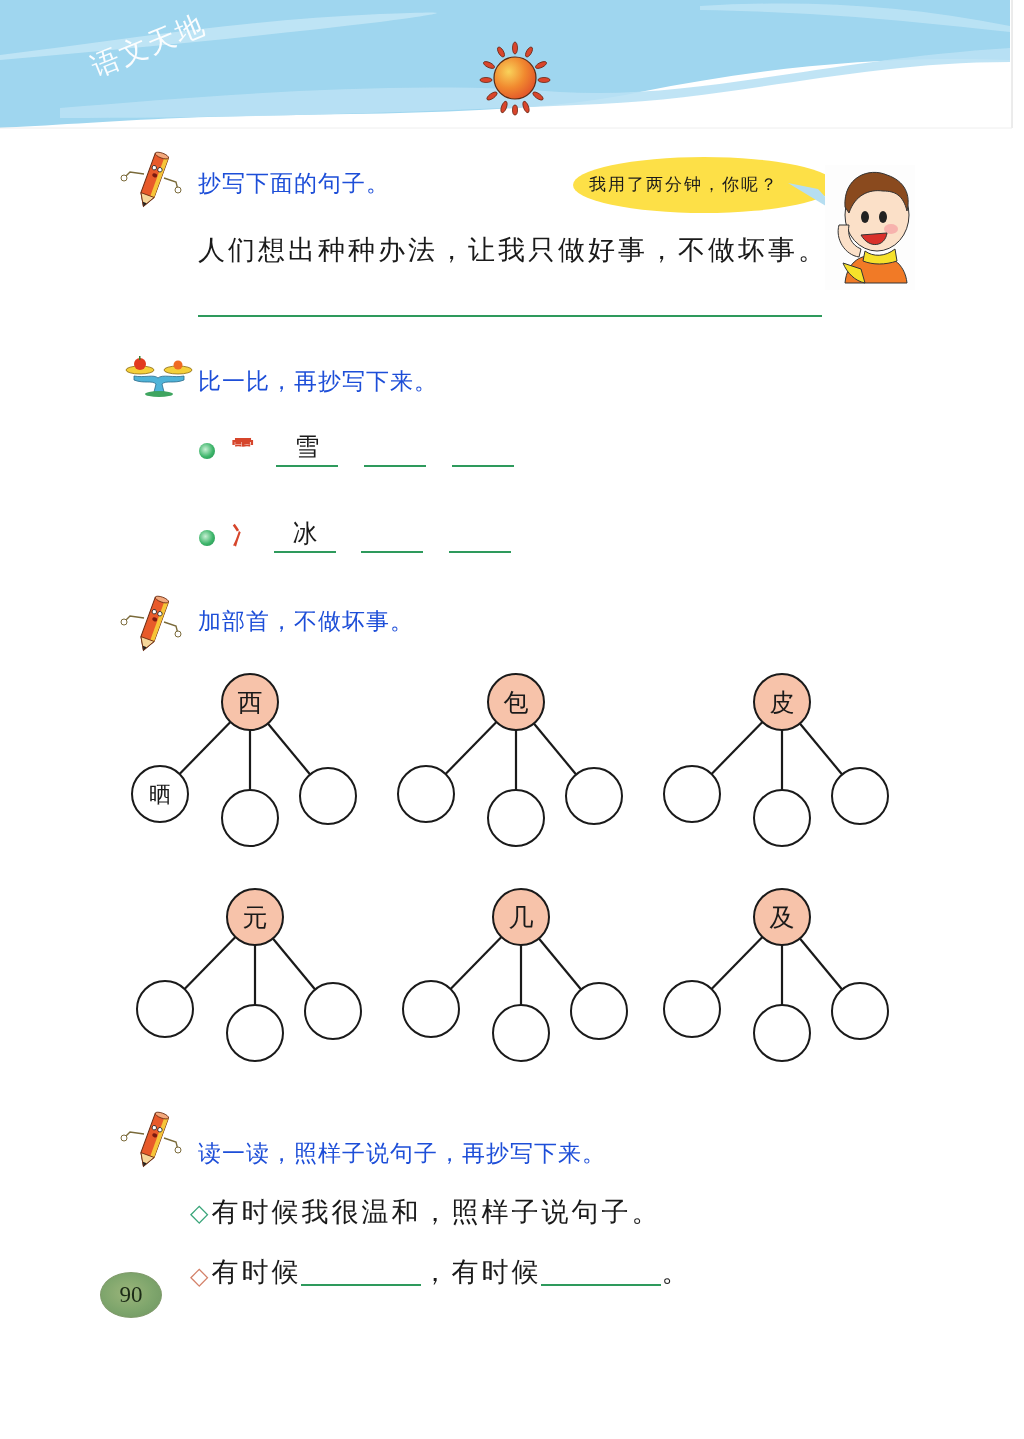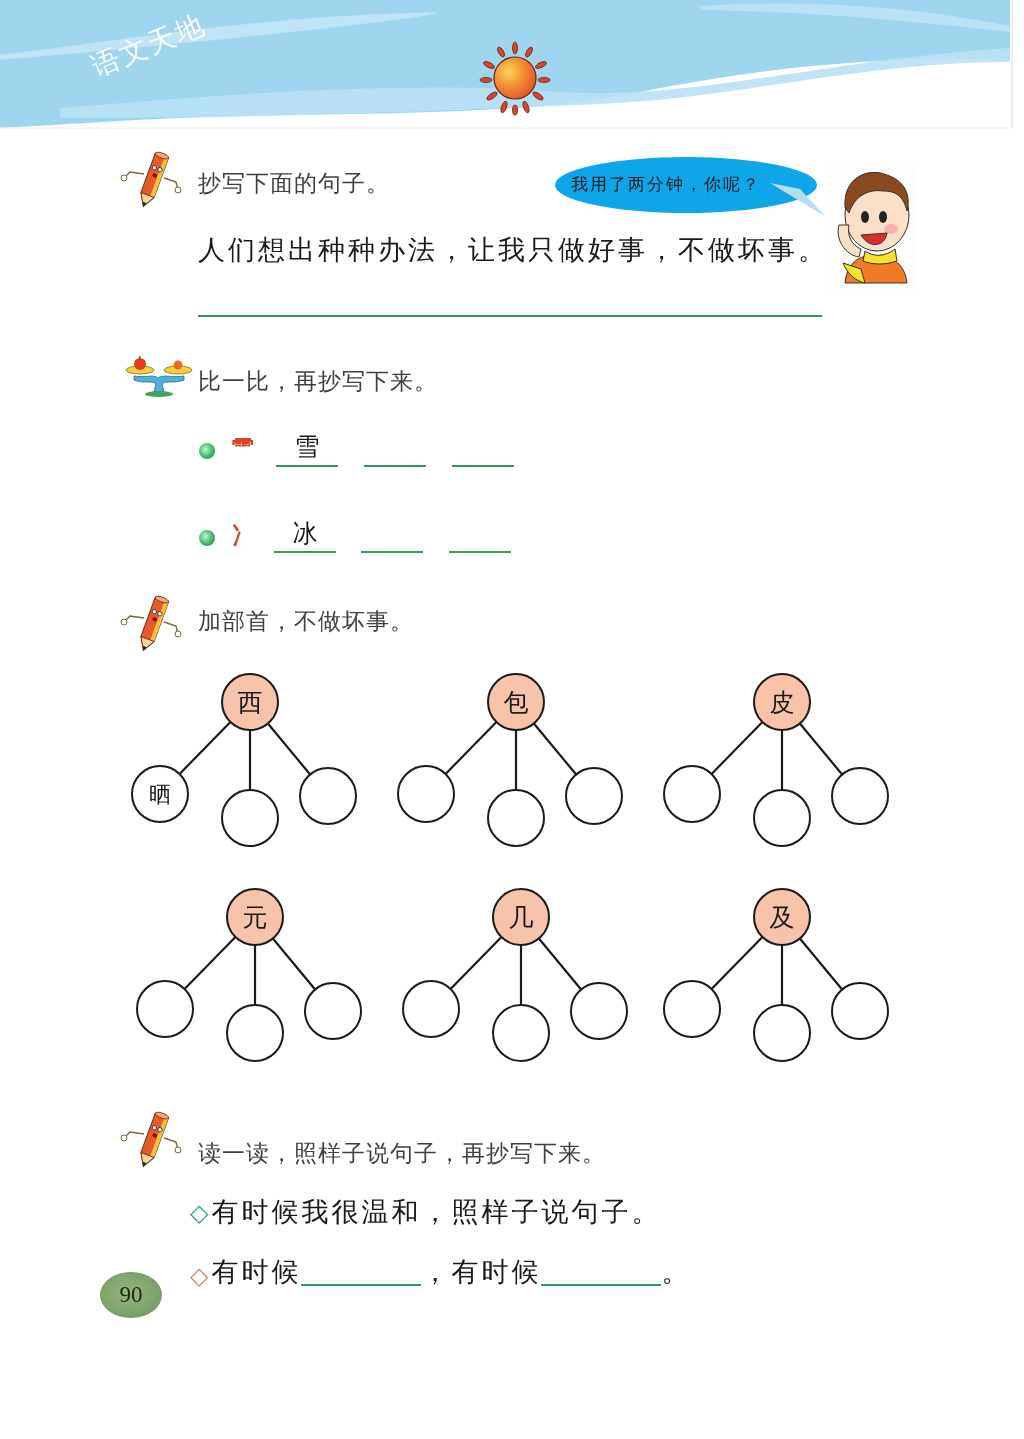--- a/index.html
+++ b/index.html
@@ -4,25 +4,25 @@
 <style>
   html,body{margin:0;padding:0;}
   body{width:1024px;height:1439px;position:relative;background:#ffffff;overflow:hidden;
        font-family:"DejaVu Sans","Liberation Sans",sans-serif;color:#1a1a1a;}
   .abs{position:absolute;}
   
   #header{left:0;top:0;width:1024px;height:135px;}
   #header-title{left:100px;top:48px;font-family:"DejaVu Serif","Liberation Serif",serif;font-size:28px;color:#ffffff;
      transform:rotate(-22deg);transform-origin:left bottom;letter-spacing:2px;opacity:0.95;}
   
-  .sec-title{font-size:23px;color:#404040;letter-spacing:1px;white-space:nowrap;}
+  .sec-title{font-size:23px;color:#1d4ed8;letter-spacing:1px;white-space:nowrap;}
   .serif-text{font-family:"DejaVu Serif","Liberation Serif",serif;}
   .big-sentence{font-size:27px;letter-spacing:3px;white-space:nowrap;}
   .green-line{background:#2e9a5c;height:2px;}
-  .bubble{left:555px;top:157px;width:262px;height:56px;border-radius:50%;background:#0ea5e9;}
+  .bubble{left:573px;top:157px;width:262px;height:56px;border-radius:50%;background:#fde047;}
   .bubble-text{font-size:17px;letter-spacing:2px;white-space:nowrap;}
   .bullet{width:16px;height:16px;border-radius:50%;
      background:radial-gradient(circle at 40% 40%,#c8f0d4 0%,#3db56a 55%,#1f8a4a 100%);}
   .radical{color:#d6452b;font-size:22px;font-weight:bold;}
   .blank{height:2px;background:#2e9a5c;}
   .blank-char{font-size:25px;text-align:center;}
   .diamond{font-size:24px;}
   .page-num{left:100px;top:1272px;width:60px;height:44px;border-radius:50%;
      background:radial-gradient(ellipse at 45% 45%,#9bb57a 0%,#7ea56c 55%,#6d9460 100%);
      border:1px solid #7f9a6a;display:flex;align-items:center;justify-content:center;

